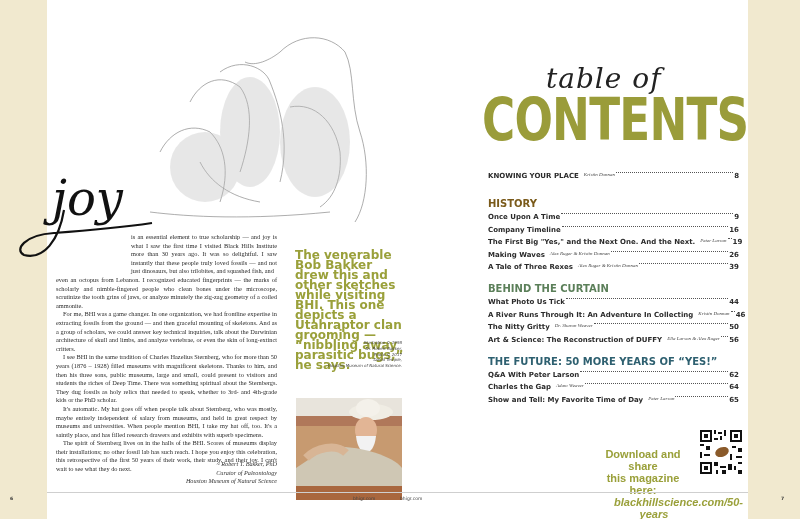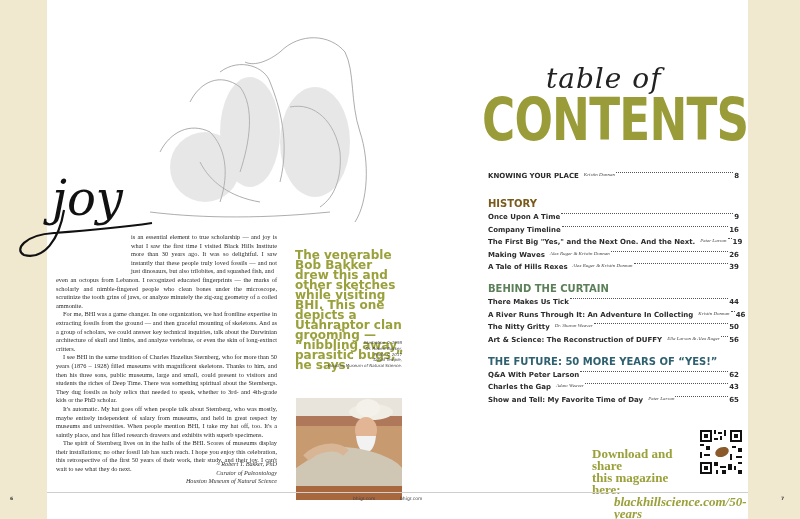--- a/index.html
+++ b/index.html
@@ -32,21 +32,21 @@
   .toc-big { position: absolute; left: 482px; top: 90px; font-family: "DejaVu Sans", sans-serif; font-weight: bold; font-size: 58px; color: #9a9c3a; letter-spacing: -1px; transform: scaleX(0.78); transform-origin: left top; line-height: 60px; }
 
   .toc { position: absolute; left: 488px; top: 172px; width: 251px; font-family: "DejaVu Sans", sans-serif; }
   .toc-row { display: flex; align-items: flex-start; font-size: 7px; font-weight: bold; color: #2b2b2b; height: 12.4px; white-space: nowrap; }
   .toc-row .t { flex: 0 0 auto; }
   .toc-row .a { flex: 0 0 auto; font-family: "Liberation Serif", serif; font-style: italic; font-weight: normal; font-size: 5px; color: #444; margin-left: 5px; }
   .toc-row .dots { flex: 1 1 auto; border-bottom: 1px dotted #555; margin: 0 1px 2px 1px; min-width: 4px; }
   .toc-row .pg { flex: 0 0 auto; }
   .sec-head { font-size: 10px; font-weight: bold; margin-top: 8px; margin-bottom: 2px; height: 13px; }
   .knowing { margin-top: 0; }
-  .download { position: absolute; left: 590px; top: 448px; width: 170px; text-align: left; font-family: Liberation Serif, serif; font-weight: bold; font-size: 13px; line-height: 12px; color: #9aa03a; }
+  .download { position: absolute; left: 590px; top: 448px; width: 170px; text-align: center; font-family: Liberation Sans, sans-serif; font-weight: bold; font-size: 11px; line-height: 12px; color: #9aa03a; }
   .download .url { font-style: italic; margin-left: 22px; }
   .qr { position: absolute; left: 700px; top: 430px; width: 42px; height: 44px; }
 
   .rule { position: absolute; left: 47px; width: 701px; top: 492px; height: 1px; background: #cfcfcf; }
   .folio { position: absolute; top: 496px; font-family: "DejaVu Sans", sans-serif; font-size: 4.5px; font-weight: bold; color: #333; }
   .site { position: absolute; top: 496px; font-family: "DejaVu Sans", sans-serif; font-size: 4.5px; color: #444; }
 </style>
 </head>
 <body>
 
@@ -147,29 +147,29 @@
     <span class="dots"></span>
     <span class="pg">19</span>
   </div>
   <div class="toc-row">
     <span class="t">Making Waves</span>
     <span class="a">Alex Ruger &amp; Kristin Donnan</span>
     <span class="dots"></span>
     <span class="pg">26</span>
   </div>
   <div class="toc-row">
-    <span class="t">A Tale of Hills Rexes</span>
+    <span class="t">A Tale of Three Rexes</span>
     <span class="a">Alex Ruger &amp; Kristin Donnan</span>
     <span class="dots"></span>
     <span class="pg">39</span>
   </div>
 
   <div class="sec-head" style="color:#5b7f59;">BEHIND THE CURTAIN</div>
   <div class="toc-row">
-    <span class="t">There Makes Us Tick</span>
+    <span class="t">What Photo Us Tick</span>
     <span class="dots"></span>
     <span class="pg">44</span>
   </div>
   <div class="toc-row">
     <span class="t">A River Runs Through It: An Adventure In Collecting</span>
     <span class="a">Kristin Donnan</span>
     <span class="dots"></span>
     <span class="pg">46</span>
   </div>
   <div class="toc-row">
@@ -188,21 +188,21 @@
   <div class="sec-head" style="color:#2e6070;">THE FUTURE: 50 MORE YEARS OF “YES!”</div>
   <div class="toc-row">
     <span class="t">Q&amp;A With Peter Larson</span>
     <span class="dots"></span>
     <span class="pg">62</span>
   </div>
   <div class="toc-row">
     <span class="t">Charles the Gap</span>
     <span class="a">Adam Weaver</span>
     <span class="dots"></span>
-    <span class="pg">43</span>
+    <span class="pg">64</span>
   </div>
   <div class="toc-row">
     <span class="t">Show and Tell: My Favorite Time of Day</span>
     <span class="a">Peter Larson</span>
     <span class="dots"></span>
     <span class="pg">65</span>
   </div>
 </div>
 
 <div class="download" style="width:102px; left:592px;">

